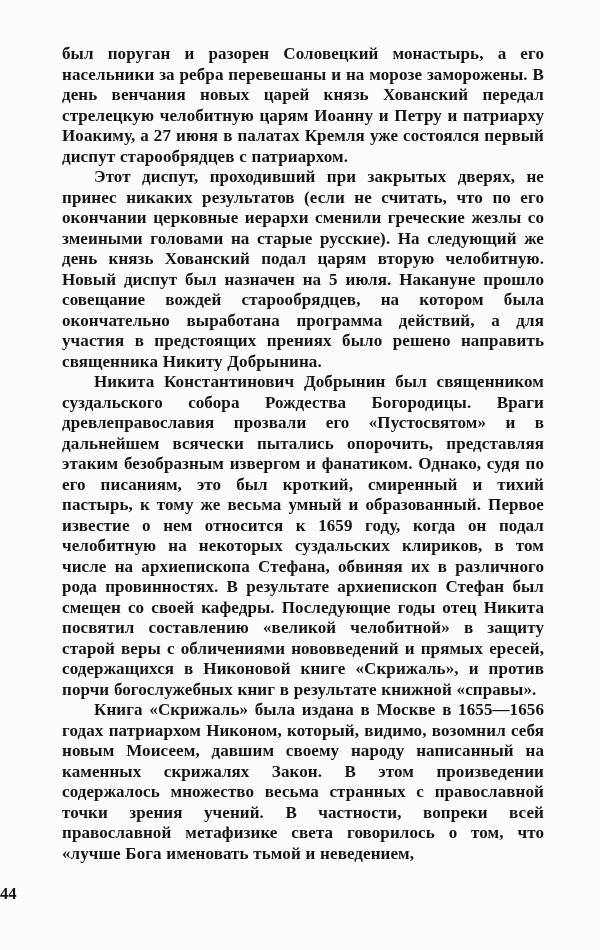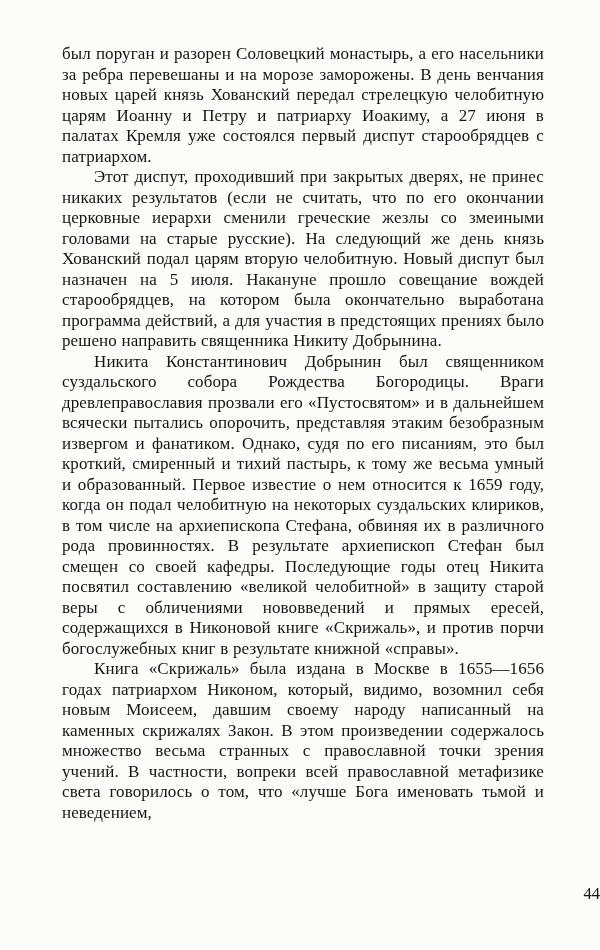--- a/index.html
+++ b/index.html
@@ -12,20 +12,21 @@
       background: #fcfcfa;
       font-family: "Liberation Serif", "DejaVu Serif", serif;
       color: #141414;
       overflow: hidden;
     }
     .page {
       position: relative;
       width: 600px;
       height: 950px;
       box-sizing: border-box;
+      font-weight: bold;
     }
     .text-block {
       position: absolute;
       top: 44px;
       left: 62px;
       right: 56px;
       text-align: justify;
       font-size: 17px;
       line-height: 20.5px;
       letter-spacing: 0.1px;
@@ -39,21 +40,21 @@
       text-indent: 32px;
     }
     .para.no-indent {
       text-indent: 0;
     }
     .page-number {
       position: absolute;
       left: 0;
       right: 0;
       bottom: 46px;
-      text-align: right;
+      text-align: left;
       font-size: 16.5px;
       color: #141414;
     }
   </style>
 </head>
 <body>
 
 <div class="page">
   <div class="text-block">
     <p class="para no-indent">был поруган и разорен Соловецкий монастырь, а его насельники за ребра перевешаны и на морозе заморожены. В день венчания новых царей князь Хованский передал стрелецкую челобитную царям Иоанну и Петру и патриарху Иоакиму, а 27 июня в палатах Кремля уже состоялся первый диспут старообрядцев с патриархом.</p>

